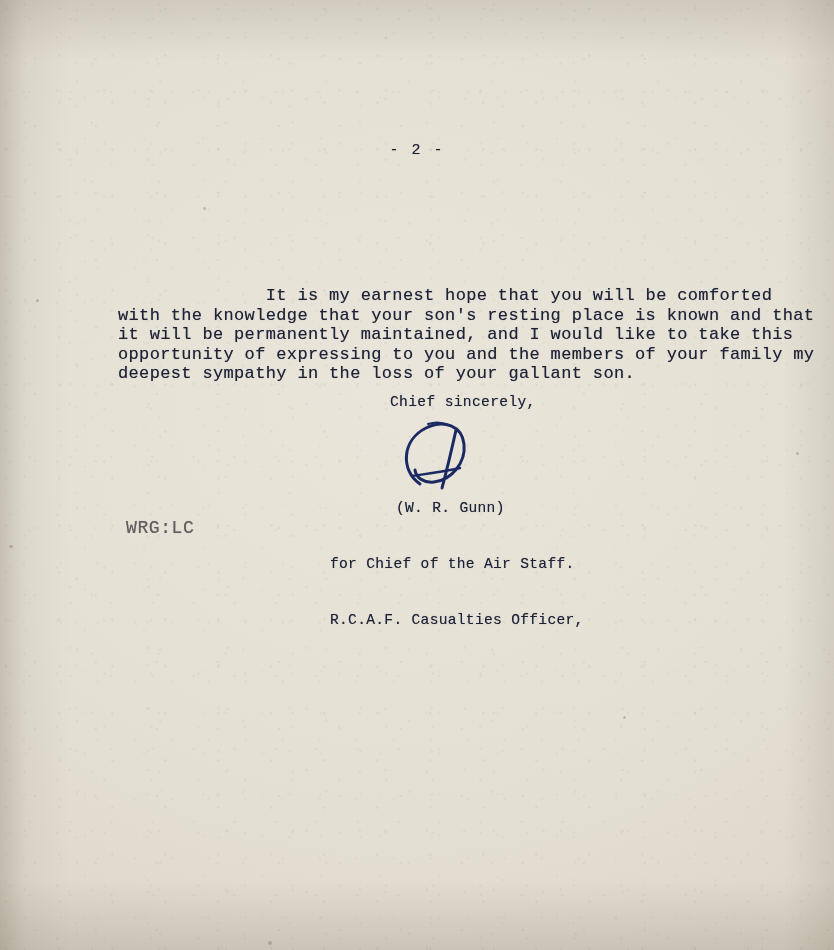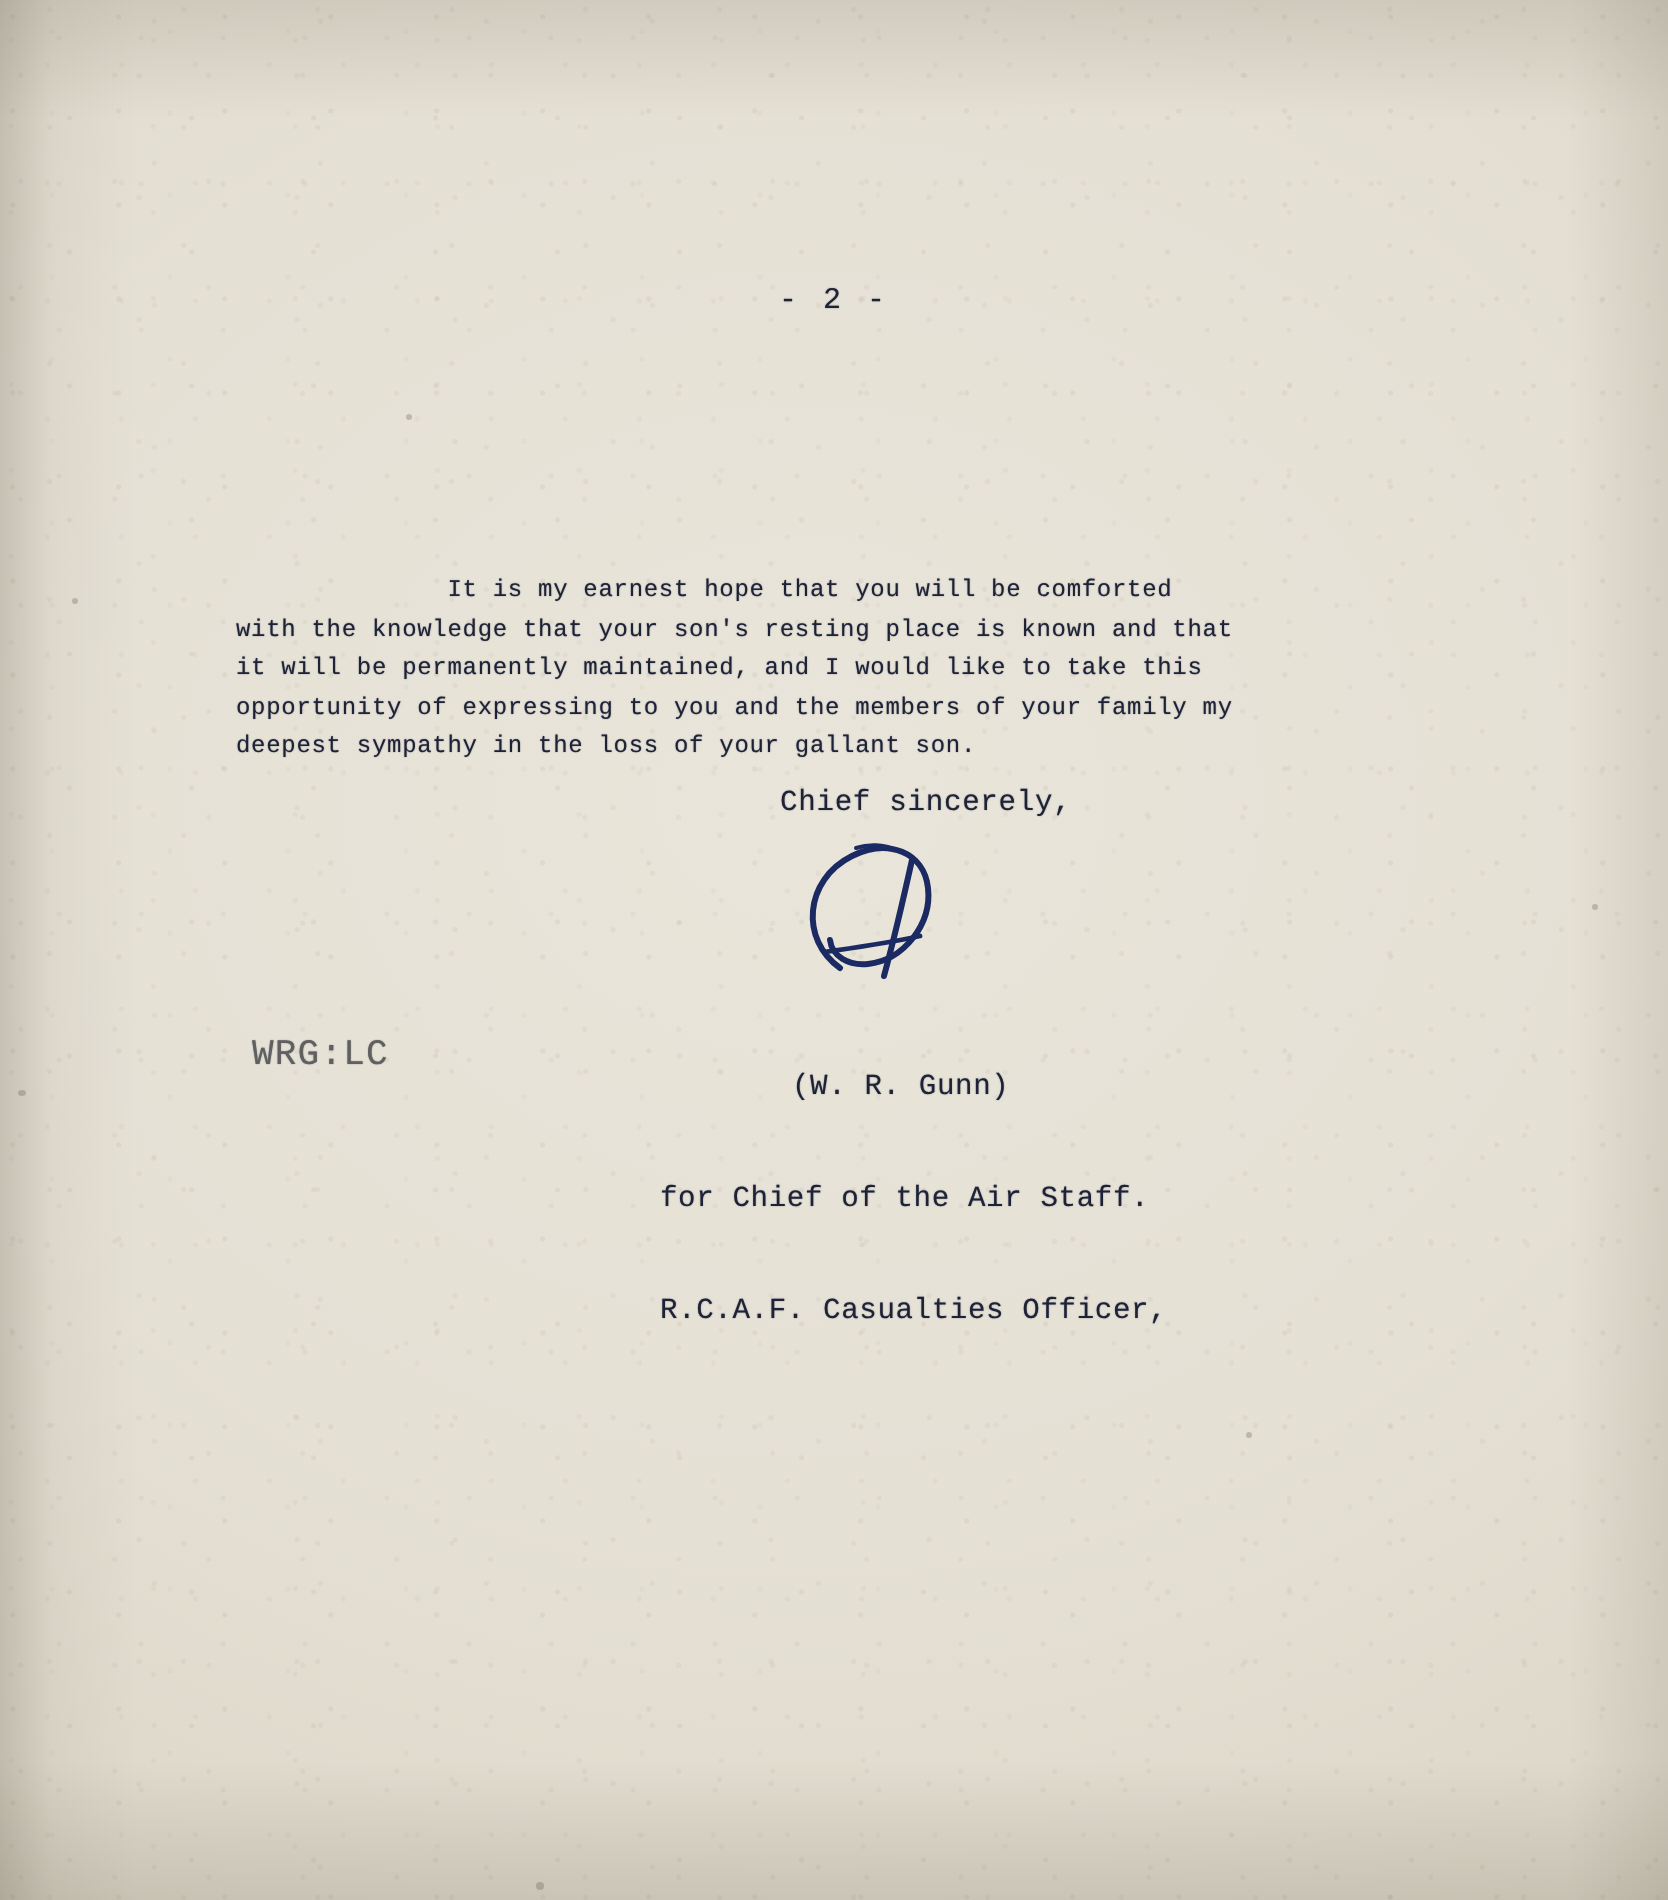--- a/index.html
+++ b/index.html
@@ -71,41 +71,41 @@
     width: 834px;
     text-align: center;
     font-size: 15px;
     letter-spacing: 2px;
   }
 
   #body-paragraph {
     left: 118px;
     top: 286px;
     width: 620px;
-    font-size: 12px;
+    font-size: 17px;
     line-height: 19.6px;
     letter-spacing: .35px;
   }
 
   #closing {
     left: 390px;
     top: 394px;
     font-size: 14.6px;
     letter-spacing: .35px;
   }
 
   #signature-block {
     left: 330px;
     top: 462px;
     font-size: 14.6px;
     line-height: 18.6px;
     letter-spacing: .3px;
   }
   #signature-block .ln { display: block; }
-  #sig-name   { padding-left: 66px; margin-top: 36px; }
+  #sig-name   { padding-left: 66px; }
   #sig-rank   { padding-left: 62px; }
 
   #typist-initials {
     left: 126px;
     top: 518px;
     font-size: 18px;
     color: #4a4a4c;
     letter-spacing: .6px;
     opacity: .85;
   }

